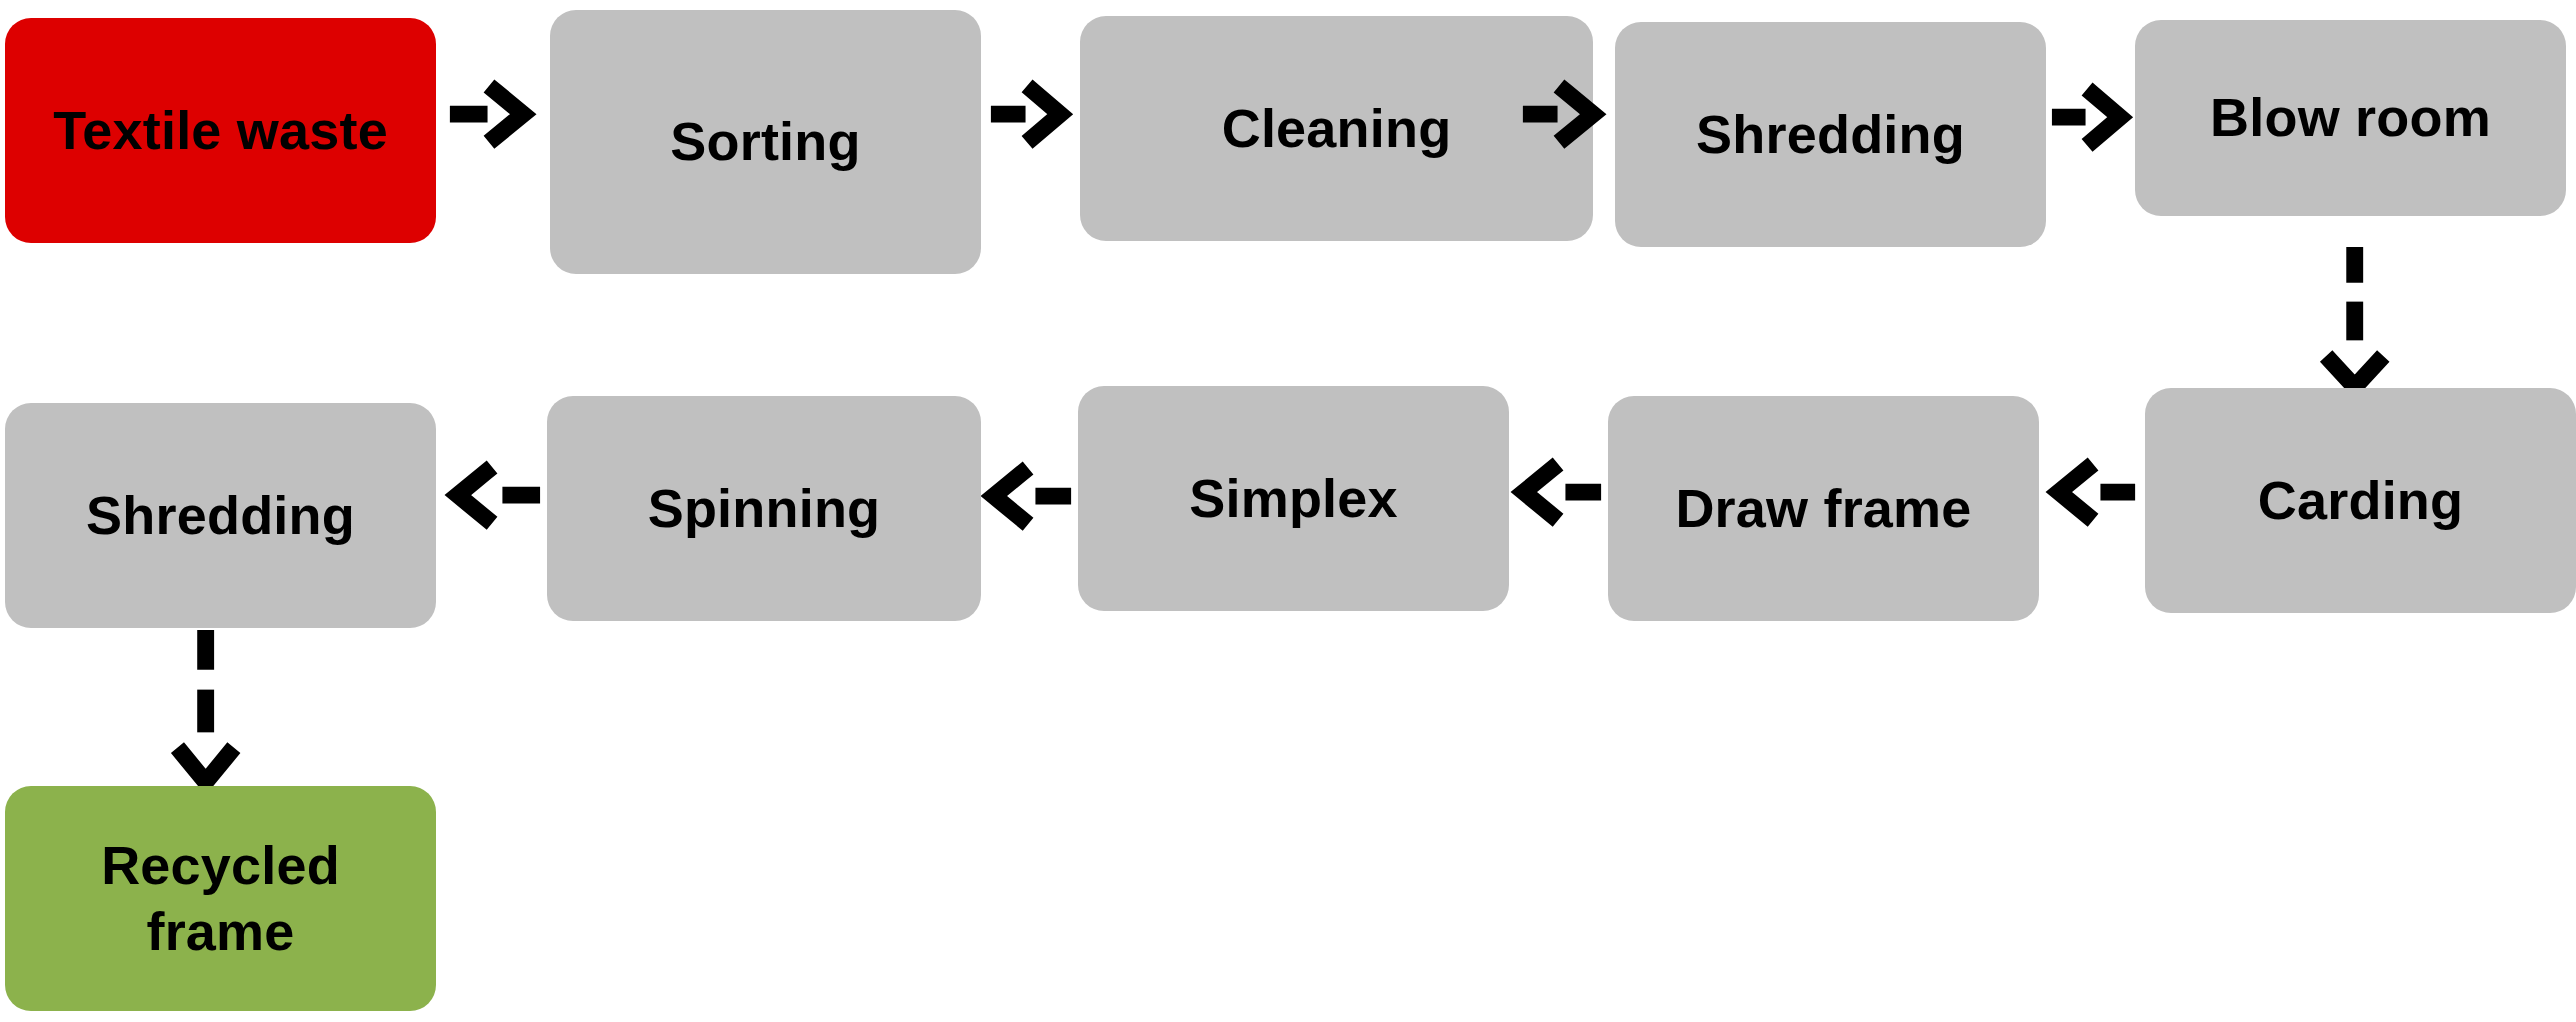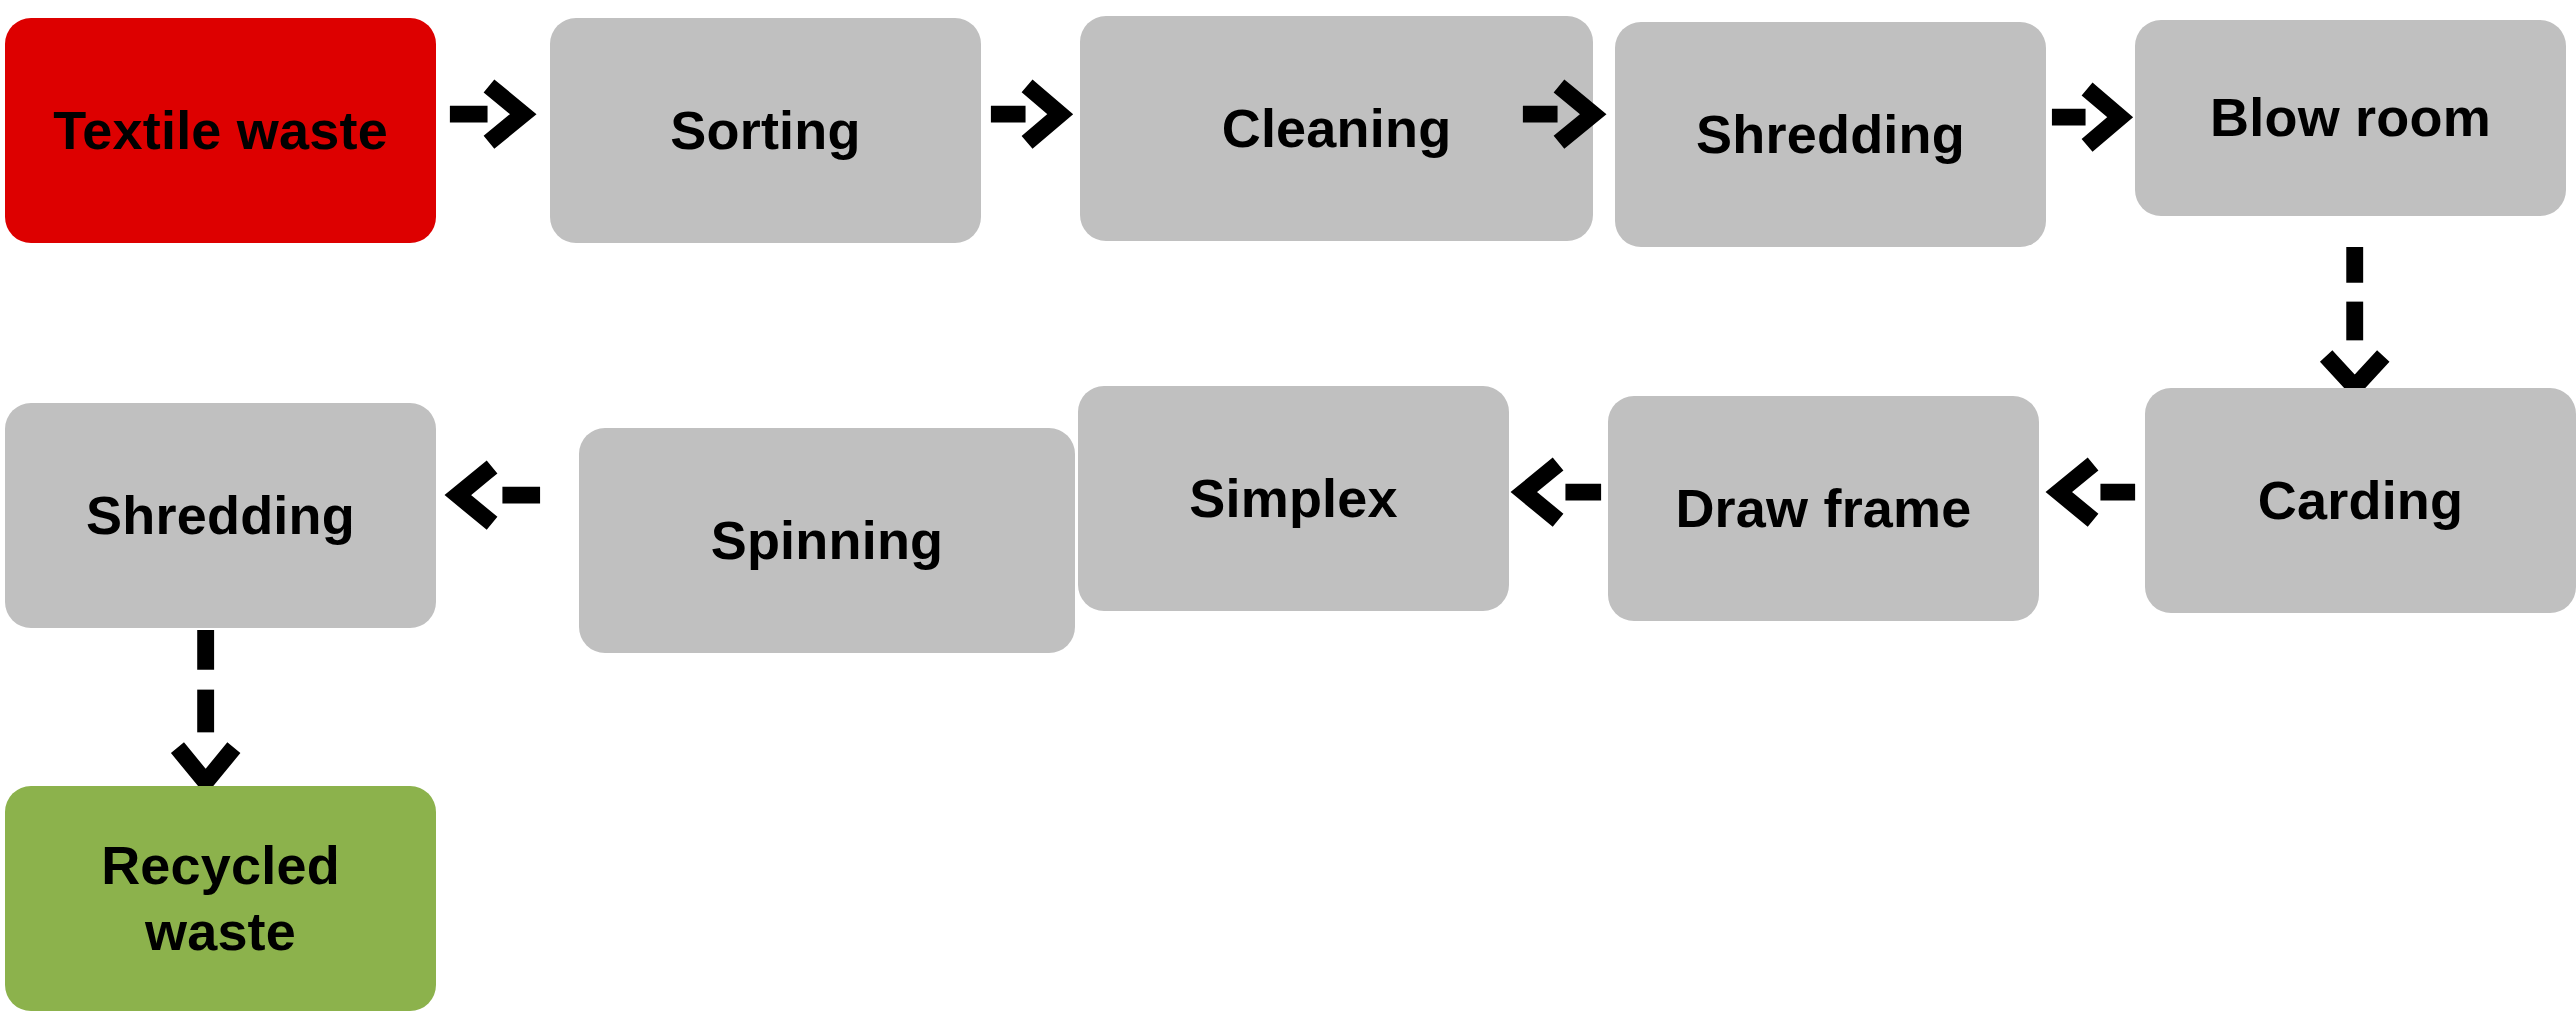--- a/index.html
+++ b/index.html
@@ -55,21 +55,21 @@
     <span class="node-label">Textile waste</span>
   </div>
 
   <div class="edge" style="left:436px; top:18px; width:114px; height:225px;">
     <svg width="114" height="225" viewBox="0 0 115 227">
       <line x1="14" y1="97" x2="52" y2="97" stroke="#000" stroke-width="17" stroke-linecap="butt"></line>
       <polyline points="60,74 88,97 60,120" fill="none" stroke="#000" stroke-width="17" stroke-linecap="square" stroke-linejoin="miter"></polyline>
     </svg>
   </div>
 
-  <div class="node fill-gray" style="left:550px; top:18px; width:431px; height:225px;">
+  <div class="node fill-gray" style="left:550px; top:10px; width:431px; height:264px;">
     <span class="node-label">Sorting</span>
   </div>
 
   <div class="edge" style="left:981px; top:16px; width:99px; height:225px;">
     <svg width="99" height="225" viewBox="0 0 100 227">
       <line x1="10" y1="99" x2="45" y2="99" stroke="#000" stroke-width="17" stroke-linecap="butt"></line>
       <polyline points="53,76 80,99 53,122" fill="none" stroke="#000" stroke-width="17" stroke-linecap="square" stroke-linejoin="miter"></polyline>
     </svg>
   </div>
 
@@ -133,21 +133,21 @@
     <span class="node-label">Simplex</span>
   </div>
 
   <div class="edge" style="left:974px; top:392px; width:109px; height:225px;">
     <svg width="109" height="225" viewBox="0 0 110 227">
       <line x1="62" y1="105" x2="98" y2="105" stroke="#000" stroke-width="17" stroke-linecap="butt"></line>
       <polyline points="48,82 20,105 48,128" fill="none" stroke="#000" stroke-width="17" stroke-linecap="square" stroke-linejoin="miter"></polyline>
     </svg>
   </div>
 
-  <div class="node fill-gray" style="left:579px; top:396px; width:496px; height:225px;margin-top:32px;">
+  <div class="node fill-gray" style="left:547px; top:396px; width:434px; height:225px;">
     <span class="node-label">Spinning</span>
   </div>
 
   <div class="edge" style="left:433px; top:396px; width:119px; height:225px;">
     <svg width="119" height="225" viewBox="0 0 120 227">
       <line x1="70" y1="100" x2="108" y2="100" stroke="#000" stroke-width="17" stroke-linecap="butt"></line>
       <polyline points="53,77 25,100 53,123" fill="none" stroke="#000" stroke-width="17" stroke-linecap="square" stroke-linejoin="miter"></polyline>
     </svg>
   </div>
 
@@ -158,17 +158,17 @@
   <div class="edge" style="left:151px; top:628px; width:159px; height:161px;">
     <svg width="159" height="161" viewBox="0 0 160 162">
       <line x1="55" y1="2" x2="55" y2="42" stroke="#000" stroke-width="17" stroke-linecap="butt"></line>
       <line x1="55" y1="62" x2="55" y2="105" stroke="#000" stroke-width="17" stroke-linecap="butt"></line>
       <polyline points="32,127 55,155 78,127" fill="none" stroke="#000" stroke-width="17" stroke-linecap="square" stroke-linejoin="miter"></polyline>
     </svg>
   </div>
 
   <div class="node fill-green" style="left:5px; top:786px; width:431px; height:225px;">
     <span class="node-label">Recycled
-waste</span>
+frame</span>
   </div>
 
 </div>
 
 
 </body></html>

